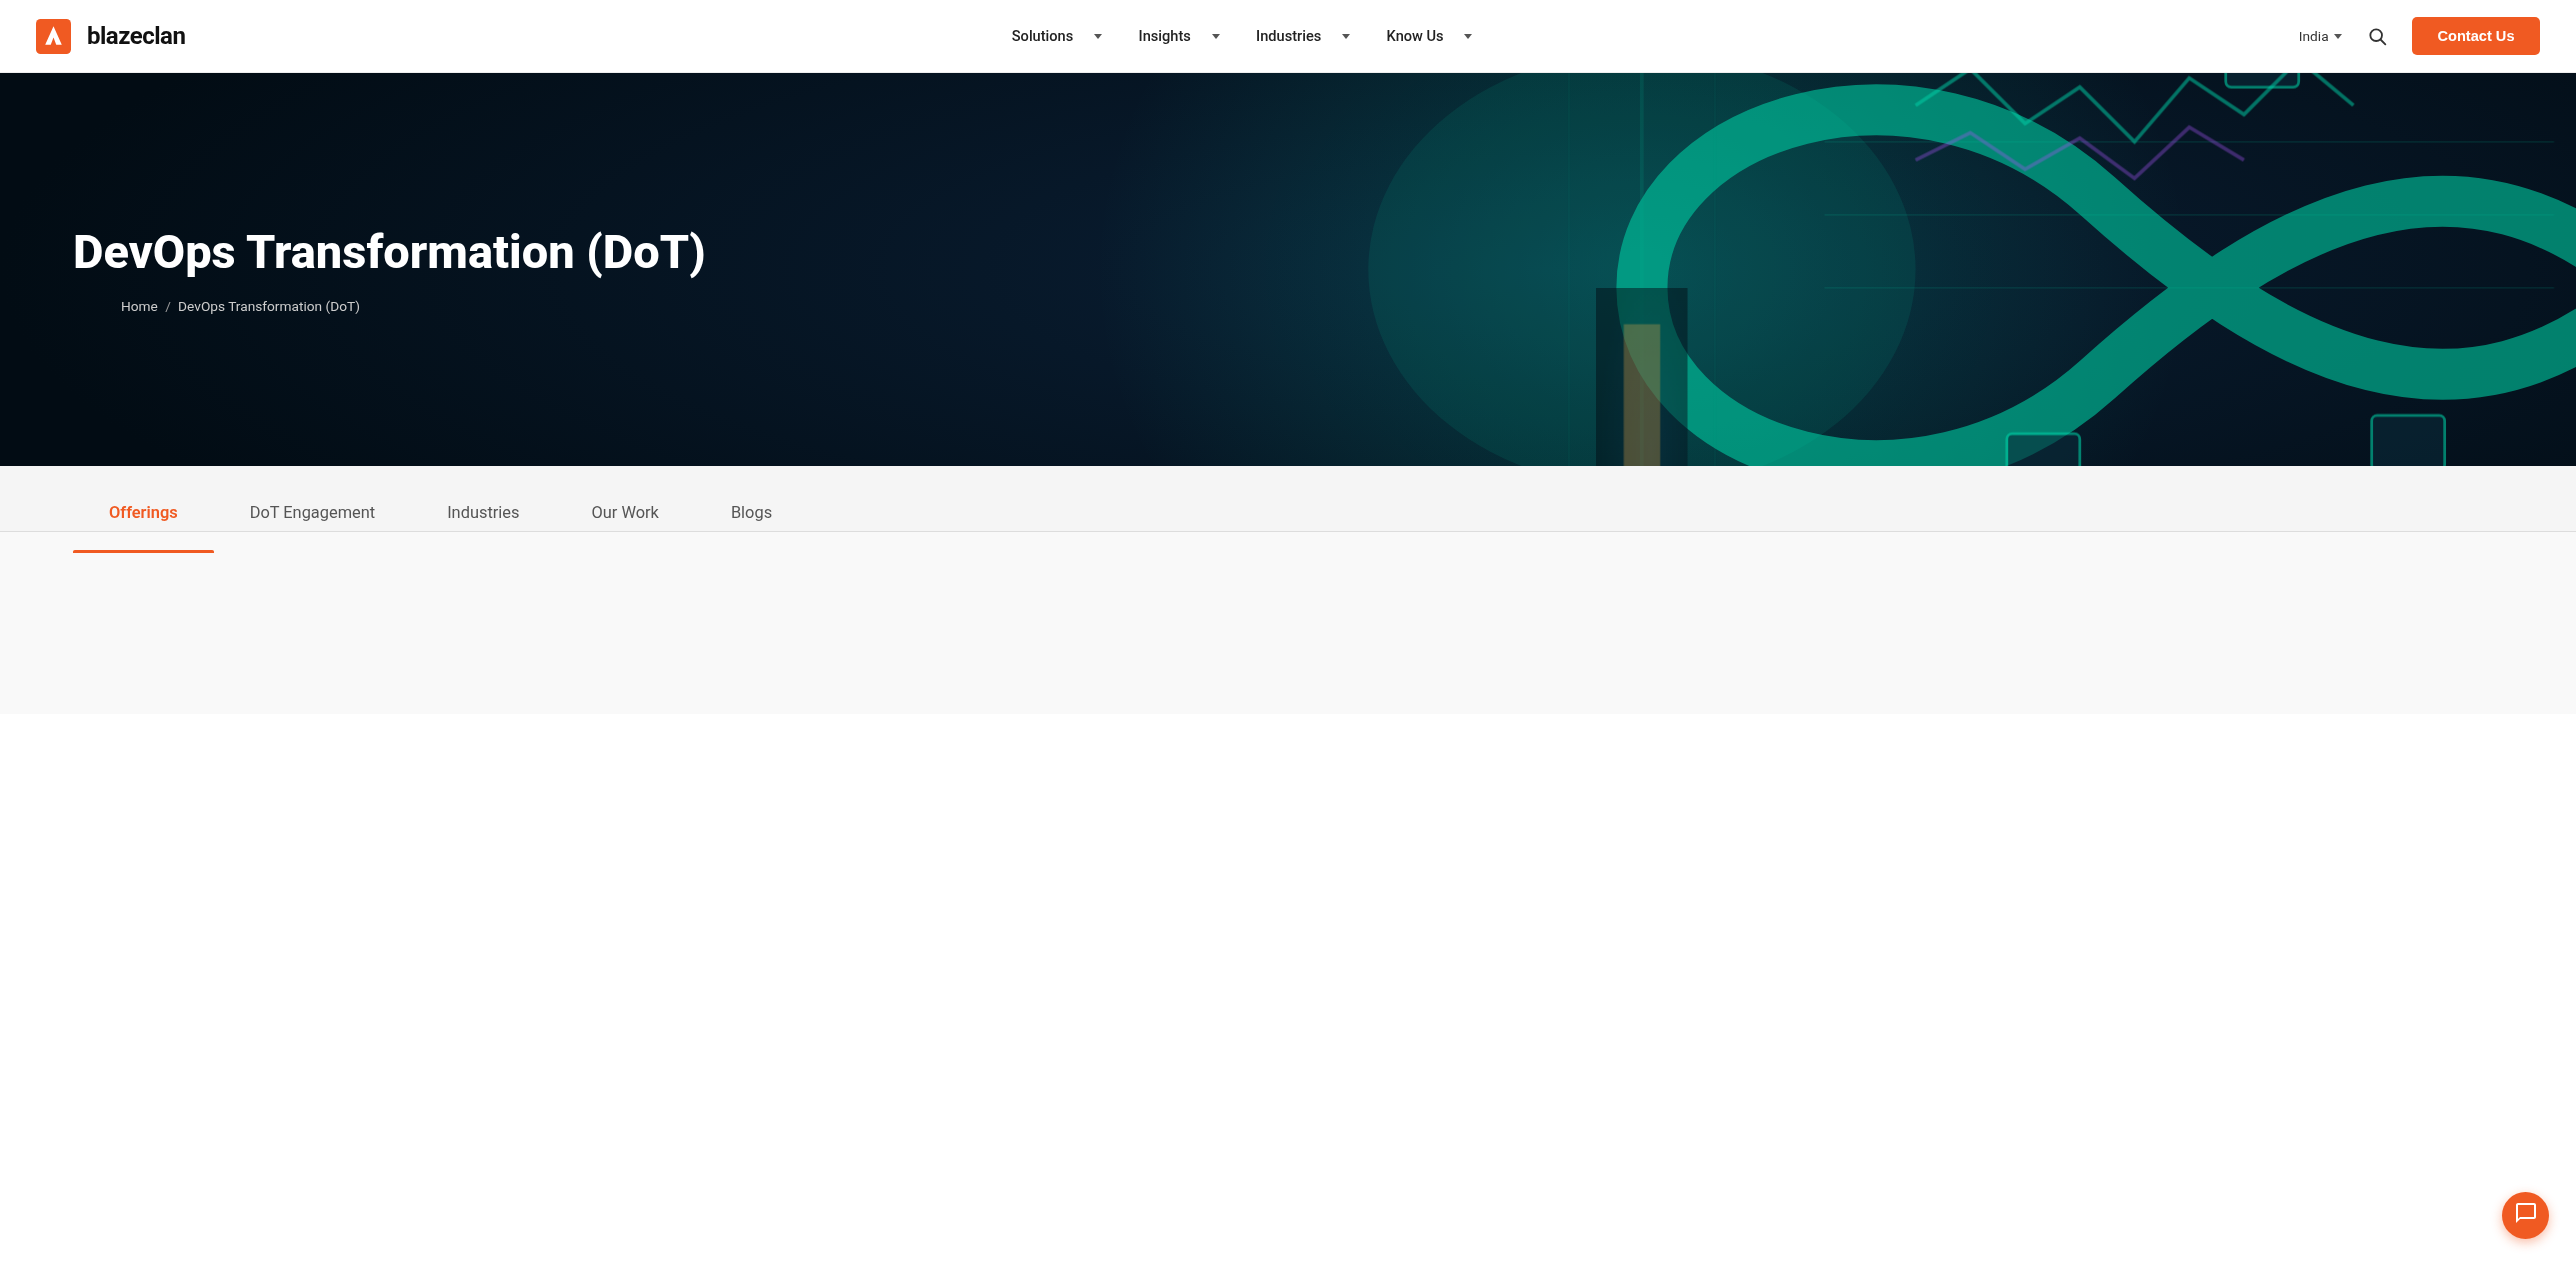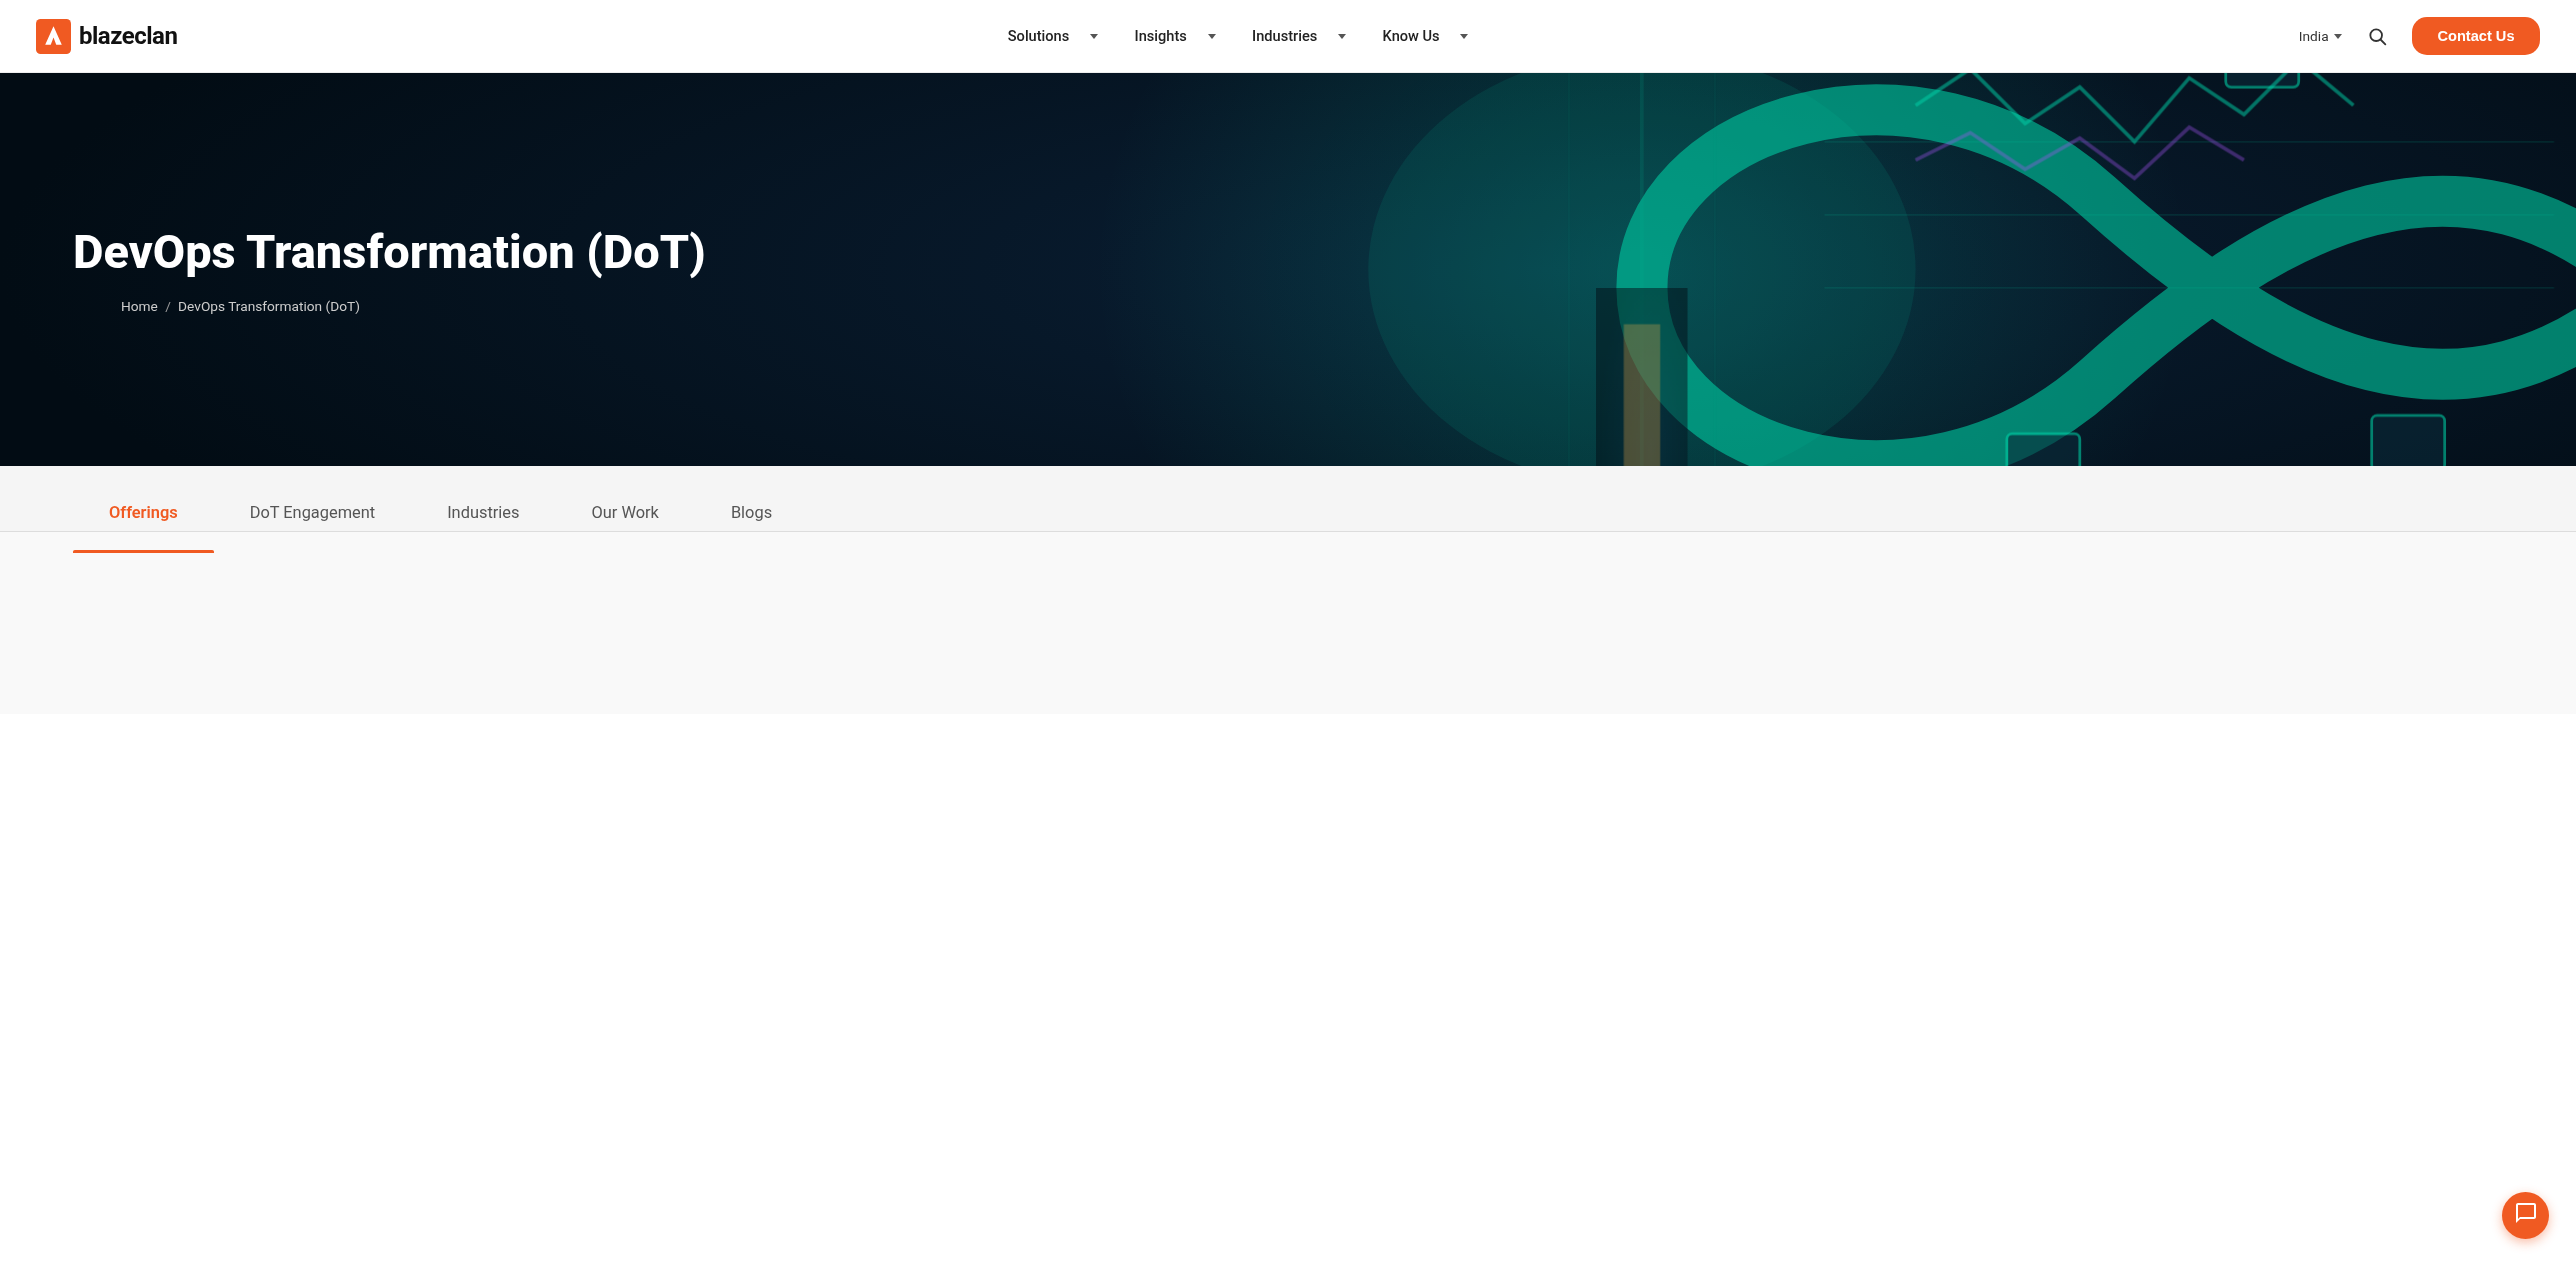--- a/index.html
+++ b/index.html
@@ -78,21 +78,21 @@
       align-items: center;
       justify-content: center;
       color: #333;
       font-size: 16.4px;
     }
     .contact-btn {
       background: #f05a22;
       color: #fff;
       border: none;
       padding: 11px 25.5px;
-      border-radius: 15px;
+      border-radius: 5px;
       font-size: 14.6px;
       font-weight: 600;
       cursor: pointer;
       white-space: nowrap;
     }
 
     
     .hero-banner {
       position: relative;
       width: 100%;
@@ -198,21 +198,21 @@
       top: 0; left: 0;
       width: 100%; height: 100%;
     }
   </style>
 </head>
 <body>
 
 <nav class="navbar">
   <div class="navbar-left">
 
-    <a href="#" style="display:flex;align-items:center;gap:8px;text-decoration:none;">
+    <a href="#" style="display:flex;align-items:center;gap:16px;text-decoration:none;">
       <div style="display:flex;align-items:center;">
         <svg width="35" height="35" viewBox="0 0 38 38">
           <rect width="38" height="38" rx="5" fill="#f05a22"></rect>
           <polygon points="10,28 19,8 28,28 22,28 19,20 16,28" fill="white"></polygon>
         </svg>
       </div>
       <span class="logo-text">blazeclan</span>
     </a>
   </div>
 

